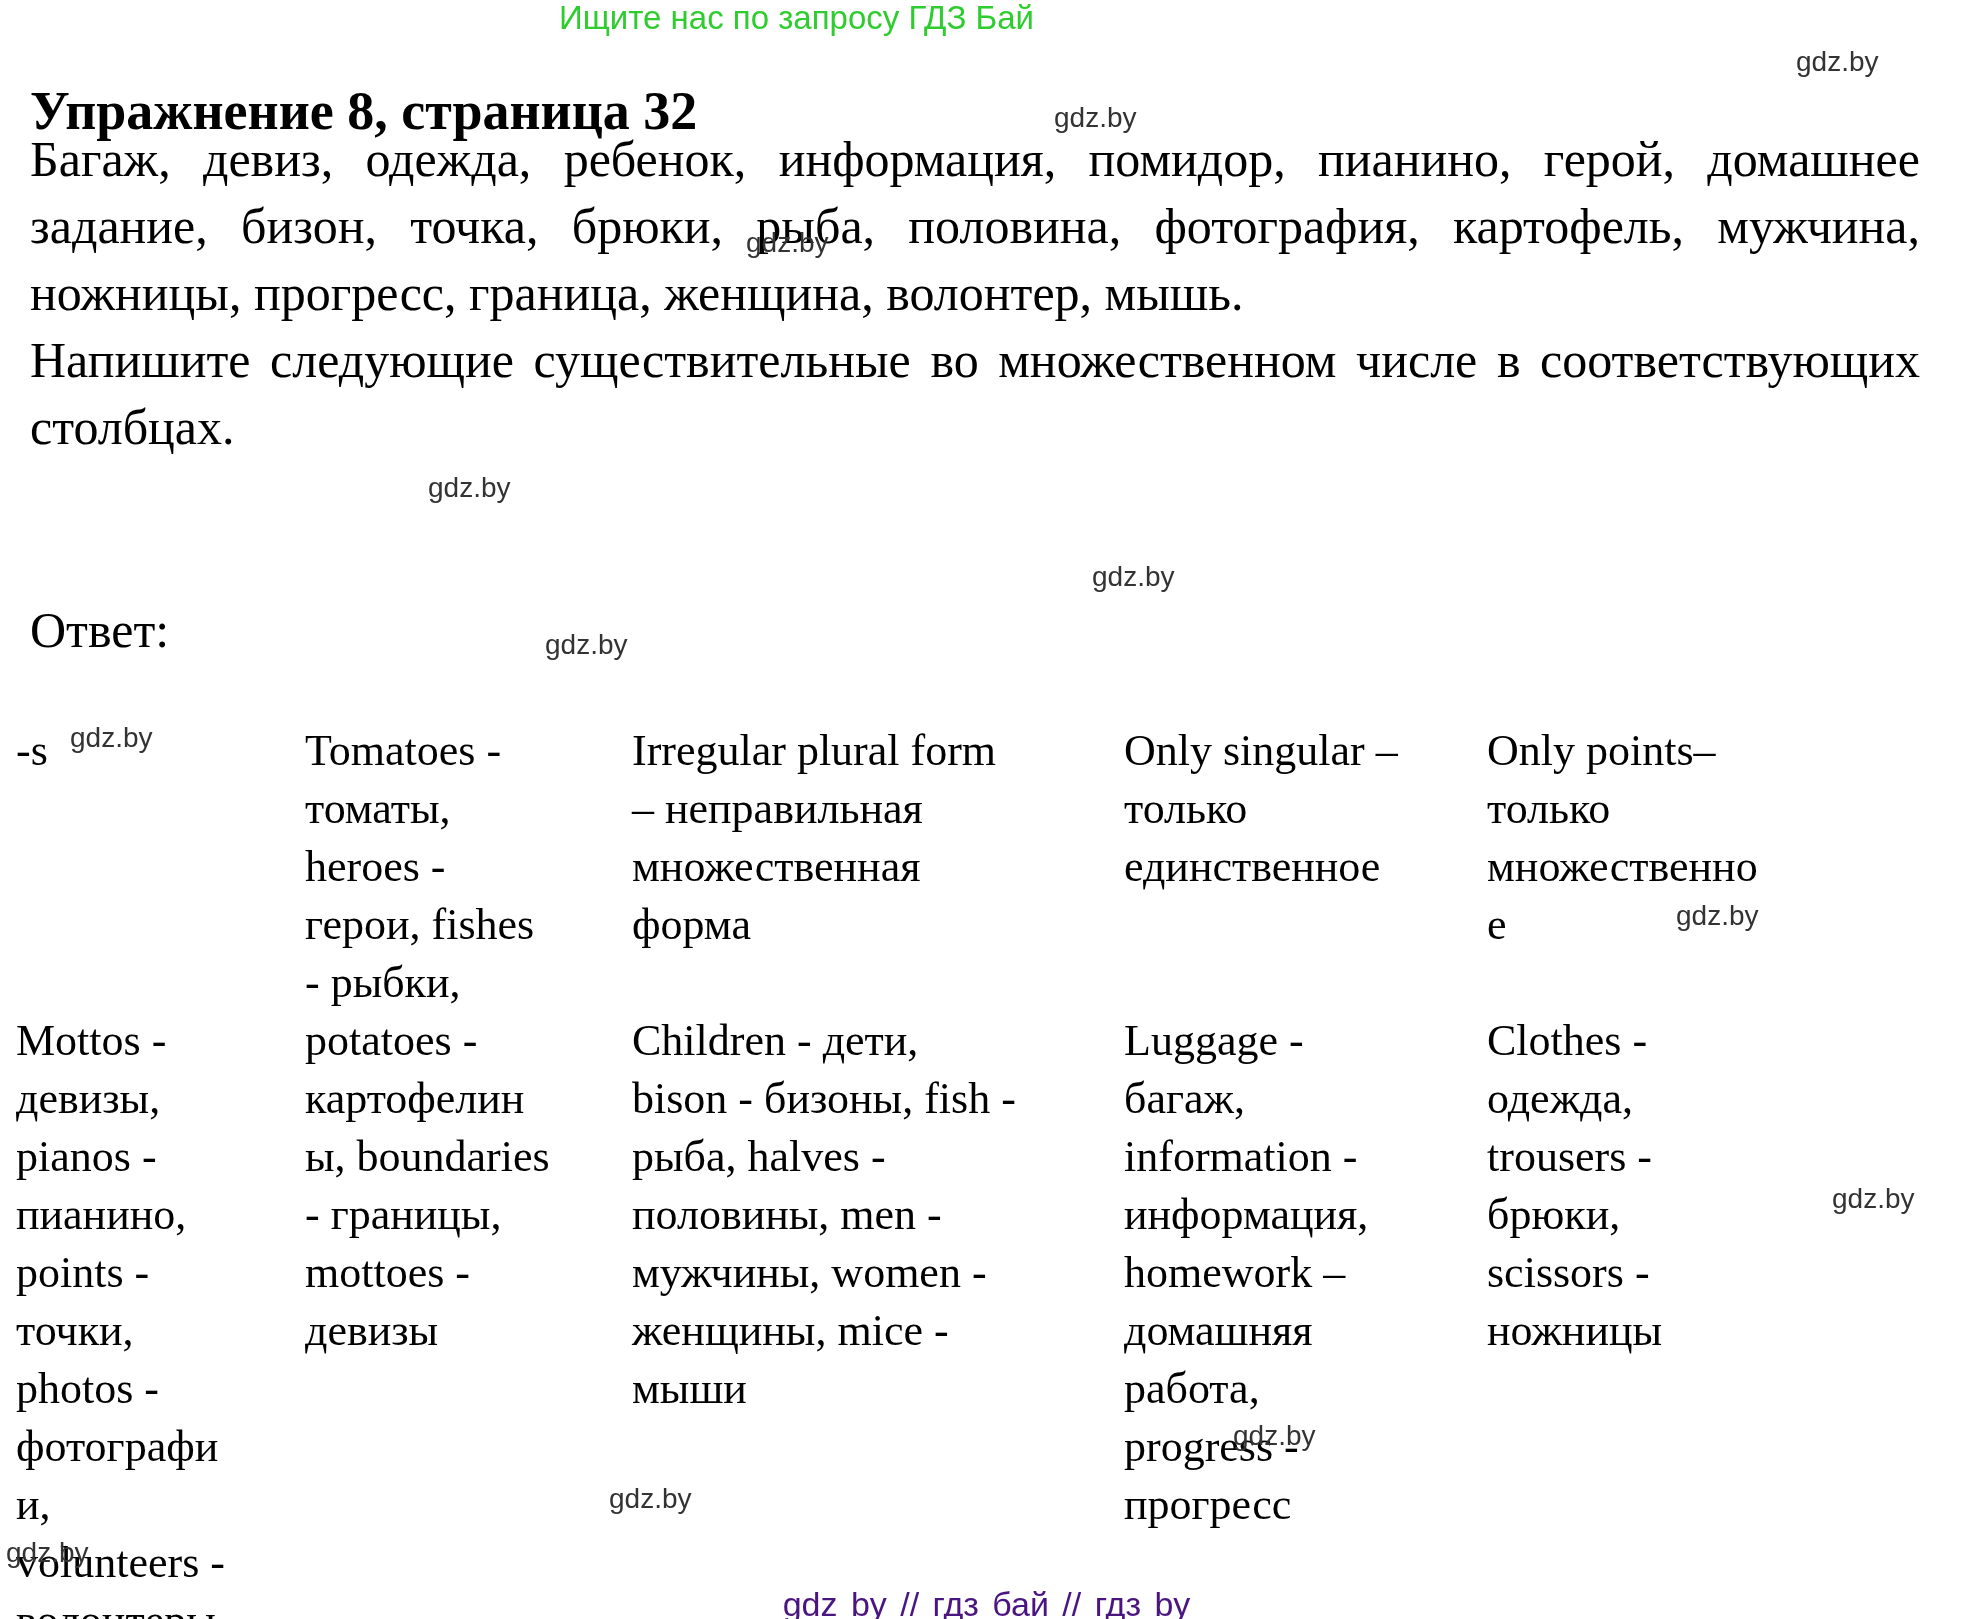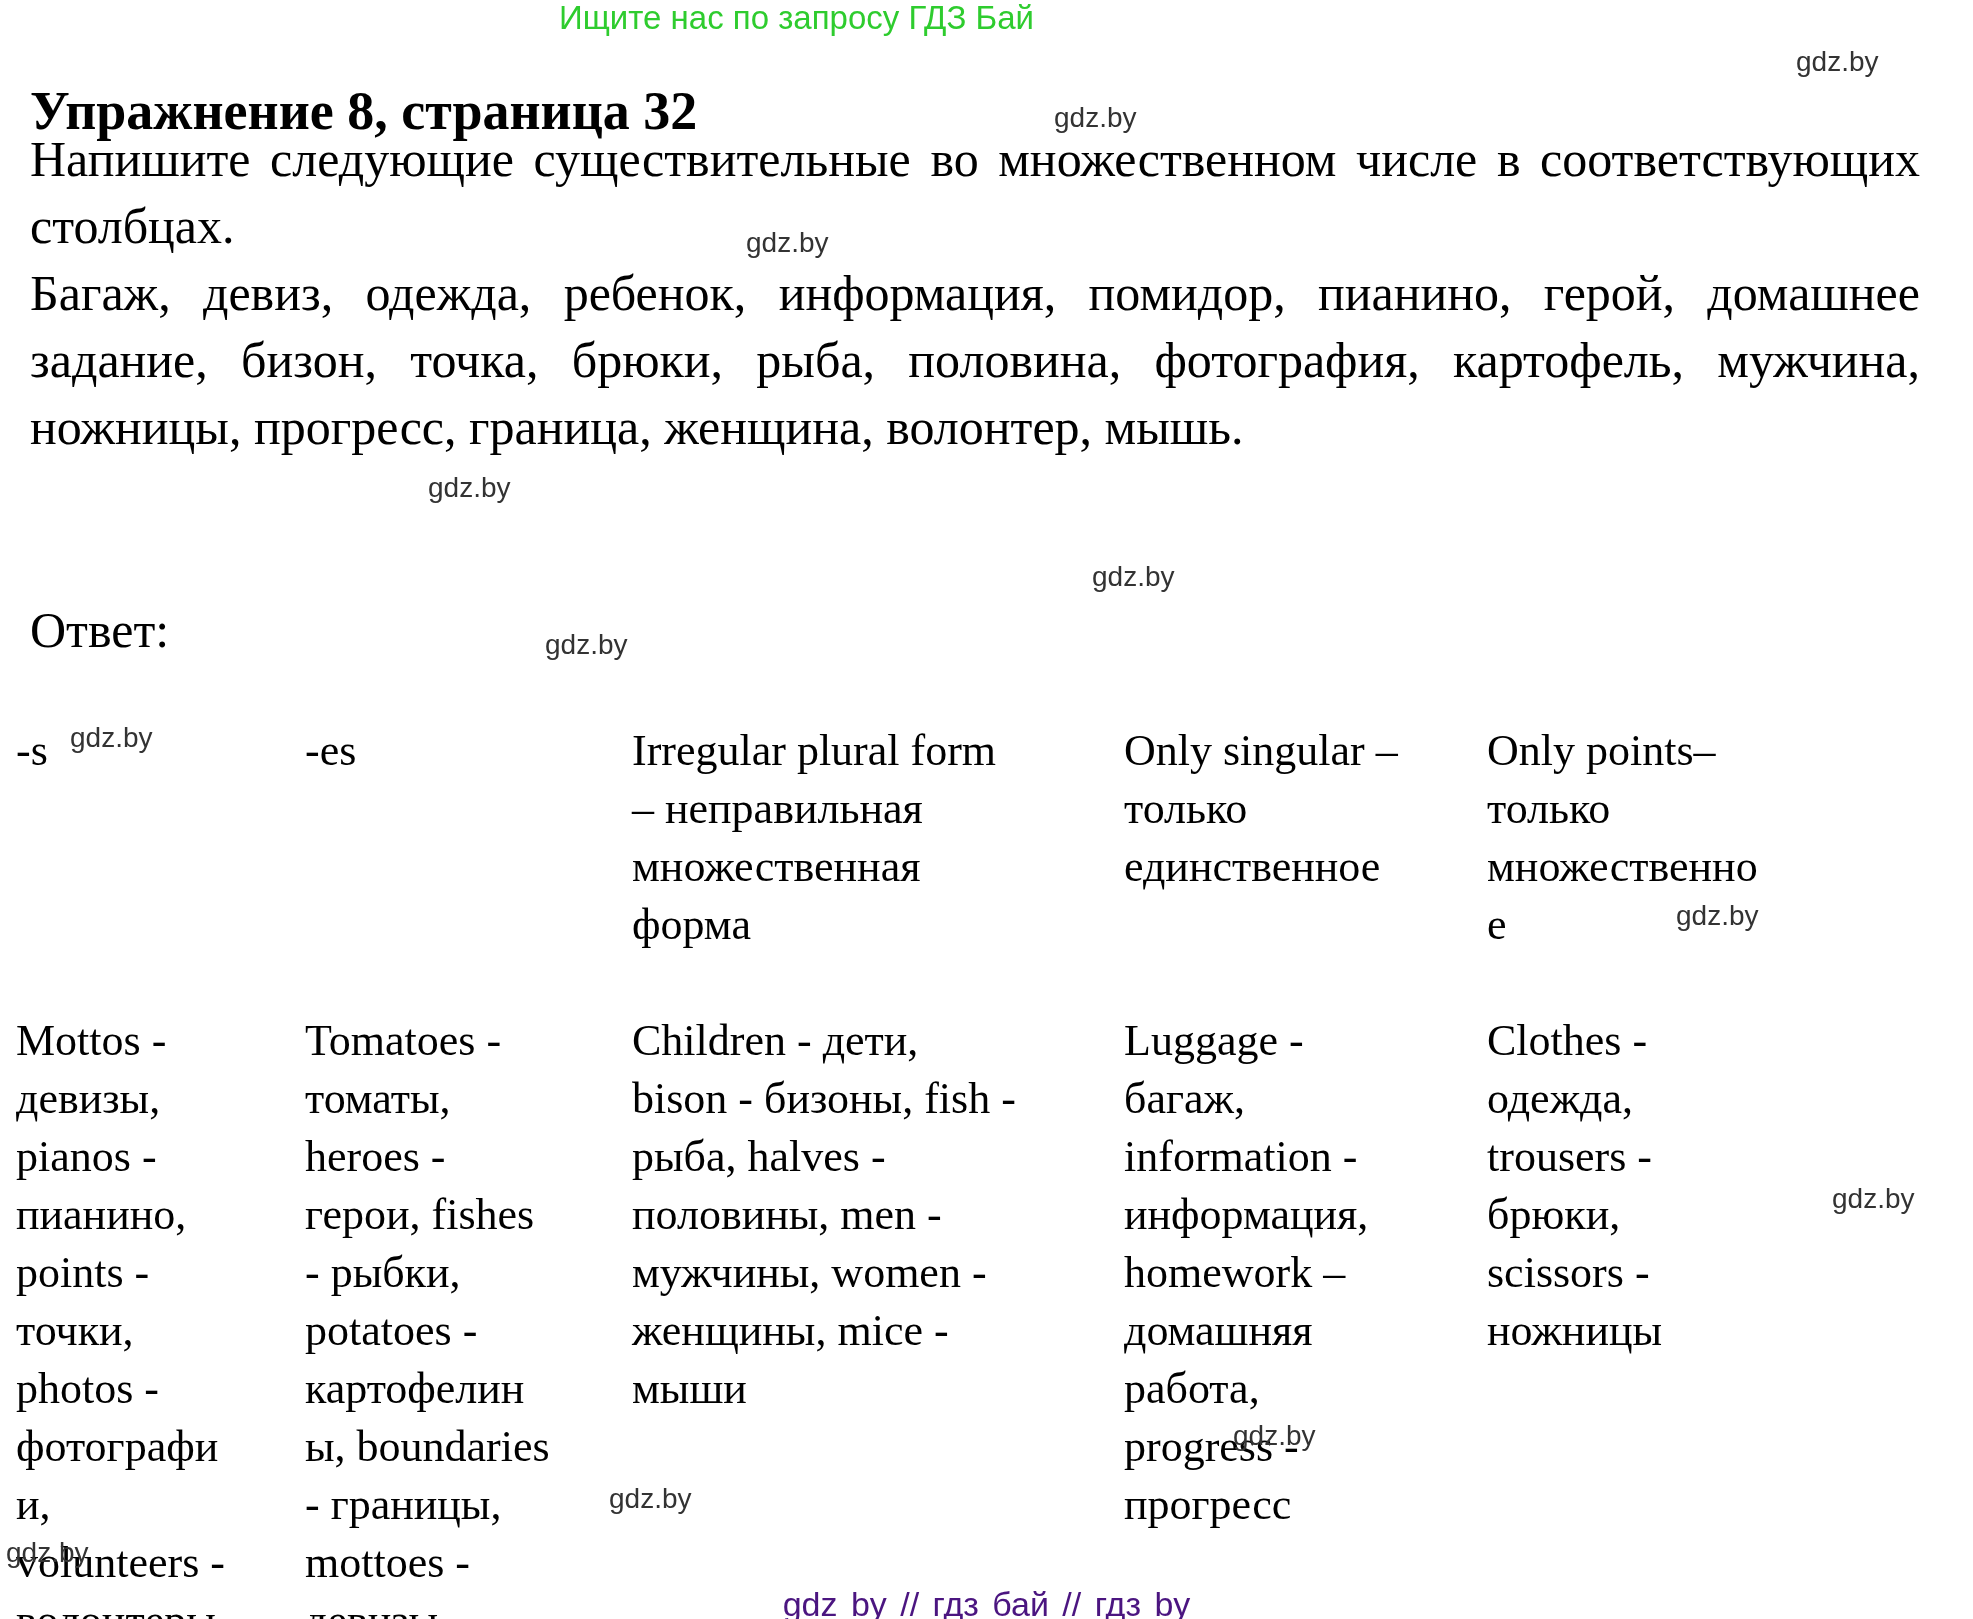--- a/index.html
+++ b/index.html
@@ -17,42 +17,41 @@
   .footer { position:absolute; top:1585px; left:0; width:1973px; text-align:center; font-size:34px; color:#4b1580; word-spacing:4px; }
 </style>
 </head>
 <body>
 
 <div class="banner sans">Ищите нас по запросу ГДЗ Бай</div>
 
 <div class="title serif">Упражнение 8, страница 32</div>
 
 <div class="task serif">
+  <p>Багаж, девиз, одежда, ребенок, информация, помидор, пианино, герой, домашнее задание, бизон, точка, брюки, рыба, половина, фотография, картофель, мужчина, ножницы, прогресс, граница, женщина, волонтер, мышь.</p>
   <p>Напишите следующие существительные во множественном числе в соответствующих столбцах.</p>
-  <p>Багаж, девиз, одежда, ребенок, информация, помидор, пианино, герой, домашнее задание, бизон, точка, брюки, рыба, половина, фотография, картофель, мужчина, ножницы, прогресс, граница, женщина, волонтер, мышь.</p>
 </div>
 
 <div class="answer serif">Ответ:</div>
 
 <div class="col serif" style="left:16px;width:280px;">
   <div class="head">-s</div>
   <div>Mottos -
 девизы,
 pianos -
 пианино,
 points -
 точки,
 photos -
 фотографи
 и,
 volunteers -
 волонтеры</div>
 </div>
 <div class="col serif" style="left:305px;width:320px;">
-  <div class="head">-es</div>
   <div>Tomatoes -
 томаты,
 heroes -
 герои, fishes
 - рыбки,
 potatoes -
 картофелин
 ы, boundaries
 - границы,
 mottoes -

